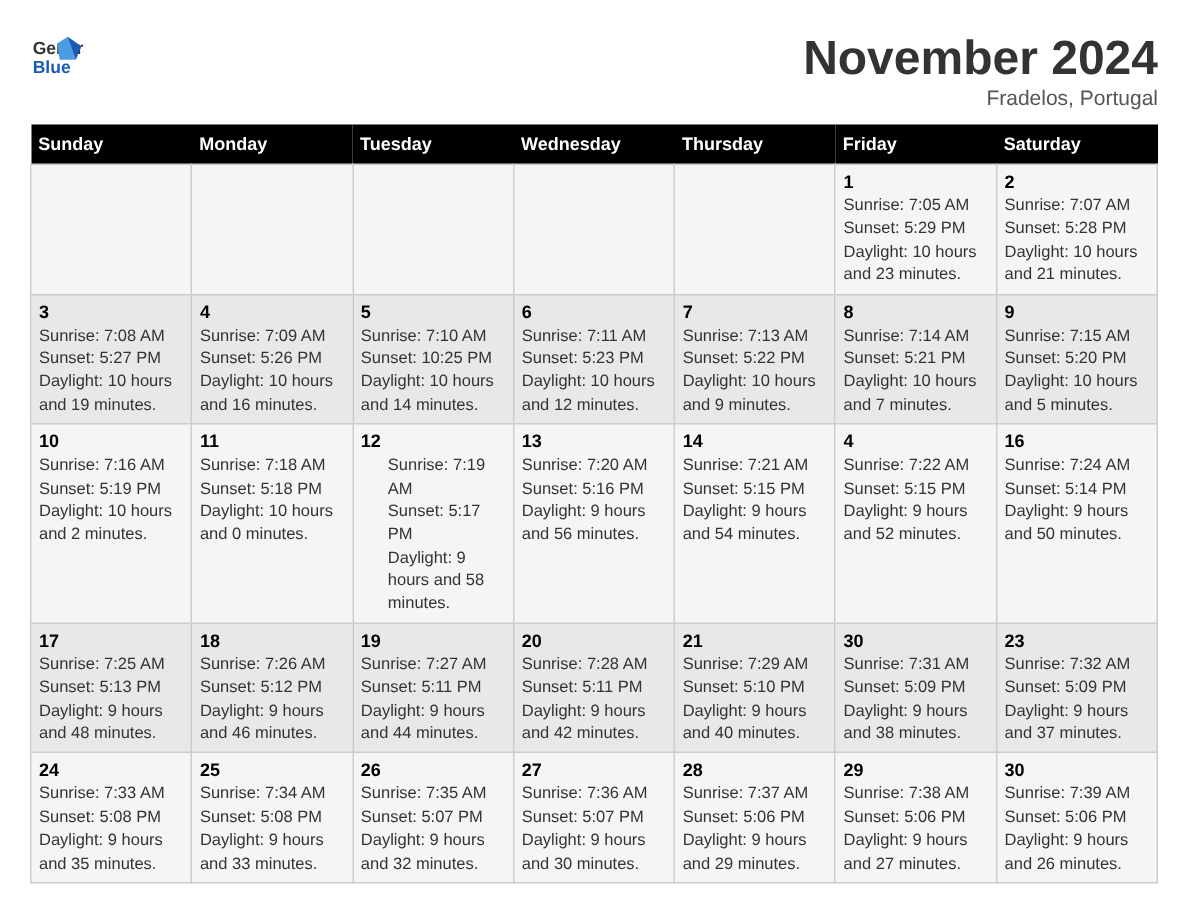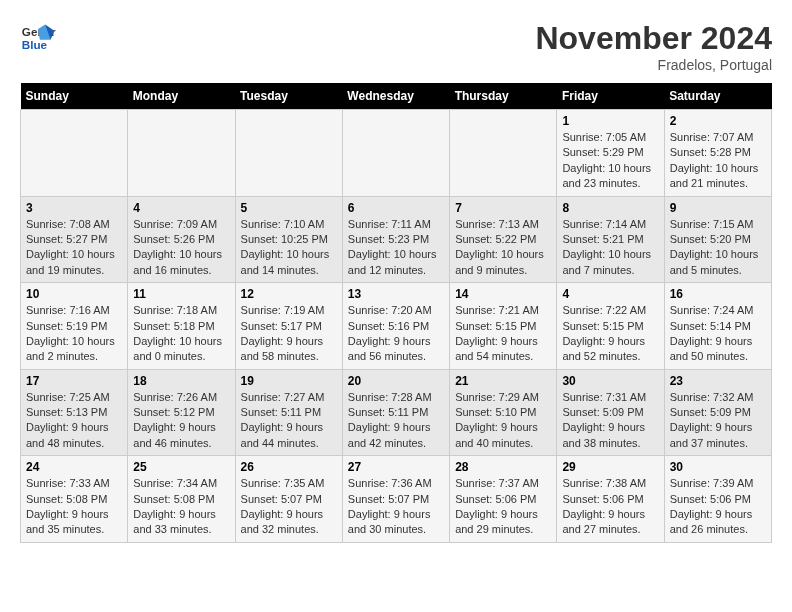--- a/index.html
+++ b/index.html
@@ -179,21 +179,21 @@
 Daylight: 10 hours and 2 minutes.</div>
         </td>
         <td>
           <span class="day-num">11</span>
           <div class="day-info" style="white-space: pre-line;">Sunrise: 7:18 AM
 Sunset: 5:18 PM
 Daylight: 10 hours and 0 minutes.</div>
         </td>
         <td>
           <span class="day-num">12</span>
-          <div class="day-info" style="white-space: pre-line;">Sunrise: 7:19 AM
+          <div class="day-info" style="white-space: pre-line; margin-left: 18px;">Sunrise: 7:19 AM
 Sunset: 5:17 PM
 Daylight: 9 hours and 58 minutes.</div>
         </td>
         <td>
           <span class="day-num">13</span>
           <div class="day-info" style="white-space: pre-line;">Sunrise: 7:20 AM
 Sunset: 5:16 PM
 Daylight: 9 hours and 56 minutes.</div>
         </td>
         <td>

